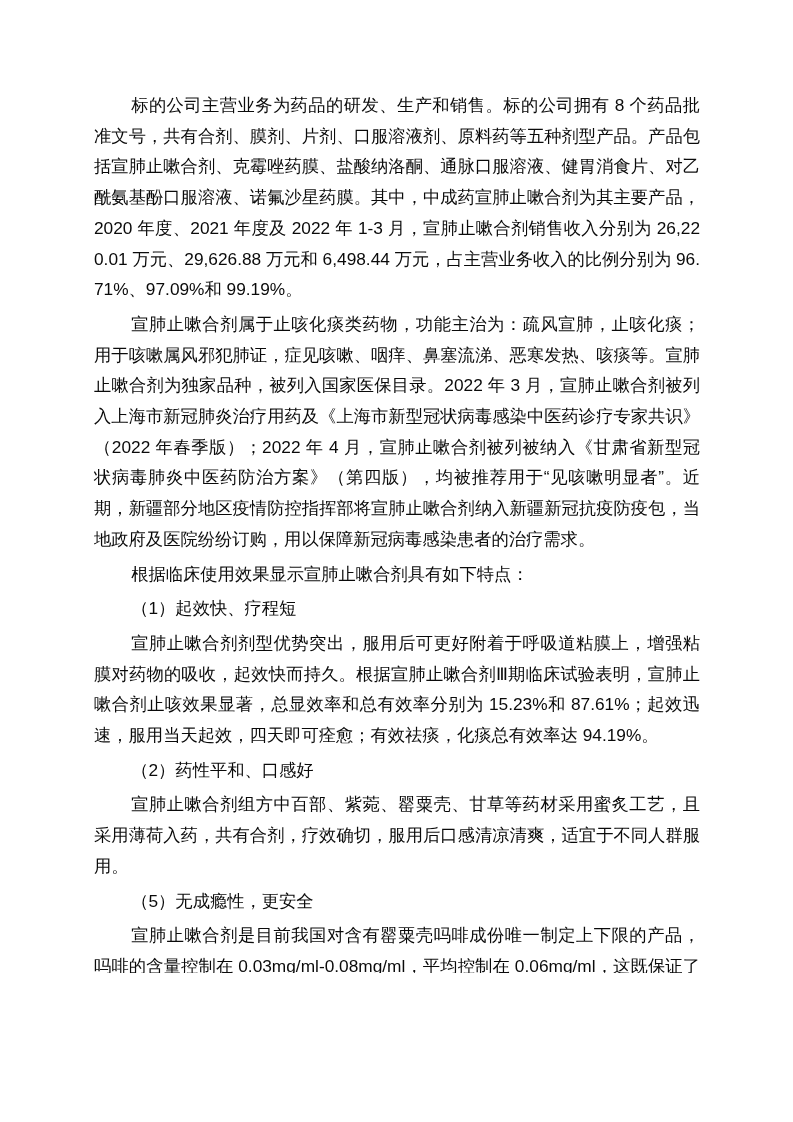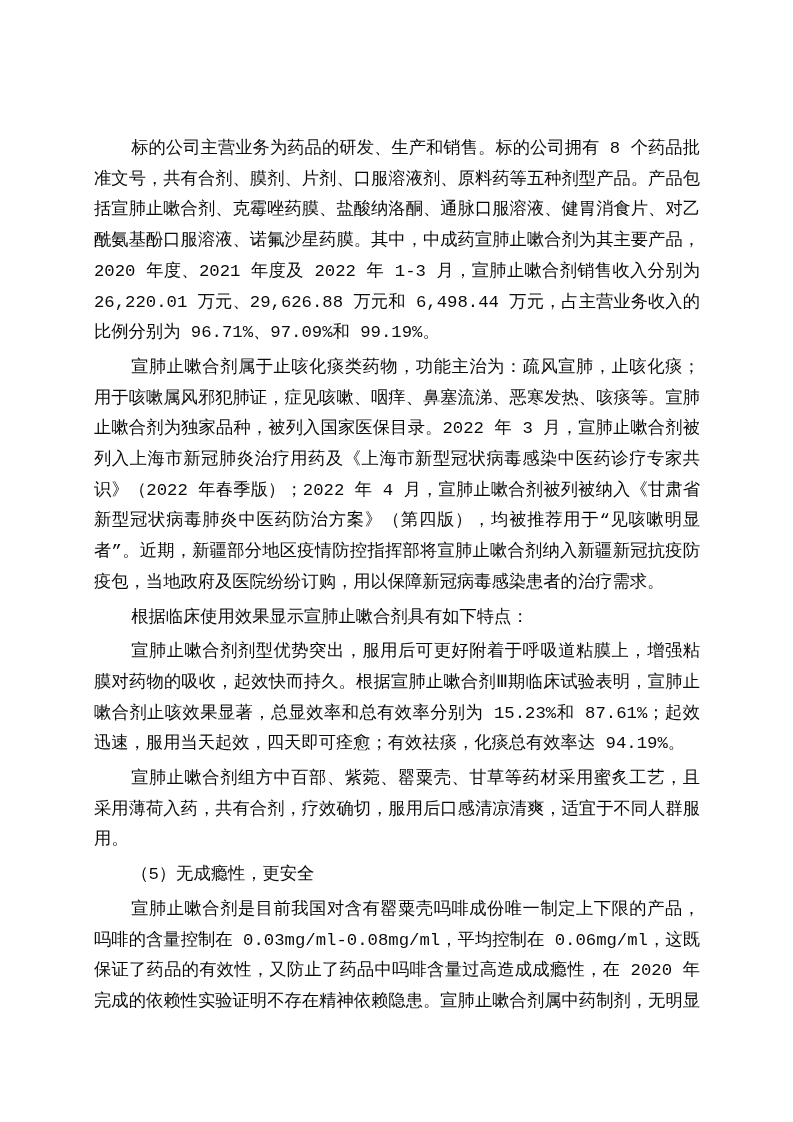--- a/index.html
+++ b/index.html
@@ -6,23 +6,22 @@
     margin: 0;
     padding: 0;
     background: #ffffff;
   }
   .page {
     position: relative;
     width: 793px;
     height: 973px;
     background: #ffffff;
     overflow: hidden;
-    font-family: Liberation Mono, monospace;
+    font-family: Liberation Sans, sans-serif;
     color: #0a0a0a;
-    margin-top: 44px;
   }
   .content {
     position: absolute;
     left: 94px;
     top: 90px;
     width: 606px;
   }
   .content p {
     margin: 0 0 4px 0;
     font-size: 17.3px;
@@ -45,19 +44,21 @@
   }
 </style>
 </head>
 <body>
 
 <div class="page">
   <main class="content">
     <p>标的公司主营业务为药品的研发、生产和销售。标的公司拥有 8 个药品批准文号，共有合剂、膜剂、片剂、口服溶液剂、原料药等五种剂型产品。产品包括宣肺止嗽合剂、克霉唑药膜、盐酸纳洛酮、通脉口服溶液、健胃消食片、对乙酰氨基酚口服溶液、诺氟沙星药膜。其中，中成药宣肺止嗽合剂为其主要产品，2020 年度、2021 年度及 2022 年 1-3 月，宣肺止嗽合剂销售收入分别为 26,220.01 万元、29,626.88 万元和 6,498.44 万元，占主营业务收入的比例分别为 96.71%、97.09%和 99.19%。</p>
     <p>宣肺止嗽合剂属于止咳化痰类药物，功能主治为：疏风宣肺，止咳化痰；用于咳嗽属风邪犯肺证，症见咳嗽、咽痒、鼻塞流涕、恶寒发热、咳痰等。宣肺止嗽合剂为独家品种，被列入国家医保目录。2022 年 3 月，宣肺止嗽合剂被列入上海市新冠肺炎治疗用药及《上海市新型冠状病毒感染中医药诊疗专家共识》（2022 年春季版）；2022 年 4 月，宣肺止嗽合剂被列被纳入《甘肃省新型冠状病毒肺炎中医药防治方案》（第四版），均被推荐用于“见咳嗽明显者”。近期，新疆部分地区疫情防控指挥部将宣肺止嗽合剂纳入新疆新冠抗疫防疫包，当地政府及医院纷纷订购，用以保障新冠病毒感染患者的治疗需求。</p>
     <p>根据临床使用效果显示宣肺止嗽合剂具有如下特点：</p>
+    <p>（1）起效快、疗程短</p>
     <p>宣肺止嗽合剂剂型优势突出，服用后可更好附着于呼吸道粘膜上，增强粘膜对药物的吸收，起效快而持久。根据宣肺止嗽合剂Ⅲ期临床试验表明，宣肺止嗽合剂止咳效果显著，总显效率和总有效率分别为 15.23%和 87.61%；起效迅速，服用当天起效，四天即可痊愈；有效祛痰，化痰总有效率达 94.19%。</p>
+    <p>（2）药性平和、口感好</p>
     <p>宣肺止嗽合剂组方中百部、紫菀、罂粟壳、甘草等药材采用蜜炙工艺，且采用薄荷入药，共有合剂，疗效确切，服用后口感清凉清爽，适宜于不同人群服用。</p>
     <p>（5）无成瘾性，更安全</p>
     <p class="continues">宣肺止嗽合剂是目前我国对含有罂粟壳吗啡成份唯一制定上下限的产品，吗啡的含量控制在 0.03mg/ml-0.08mg/ml，平均控制在 0.06mg/ml，这既保证了药品的有效性，又防止了药品中吗啡含量过高造成成瘾性，在 2020 年完成的依赖性实验证明不存在精神依赖隐患。宣肺止嗽合剂属中药制剂，无明显毒副作用，不</p>
   </main>
   <div class="footer">63 / 146</div>
 </div>
 
 </body></html>

